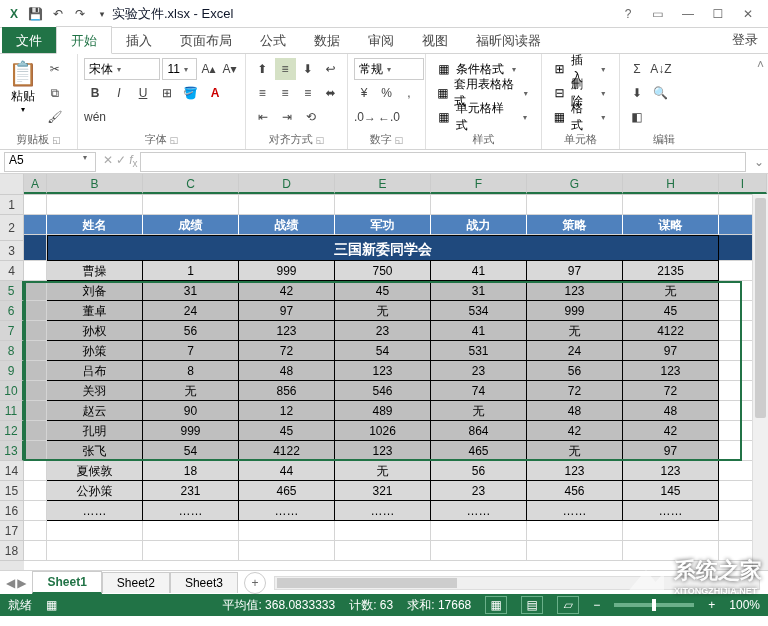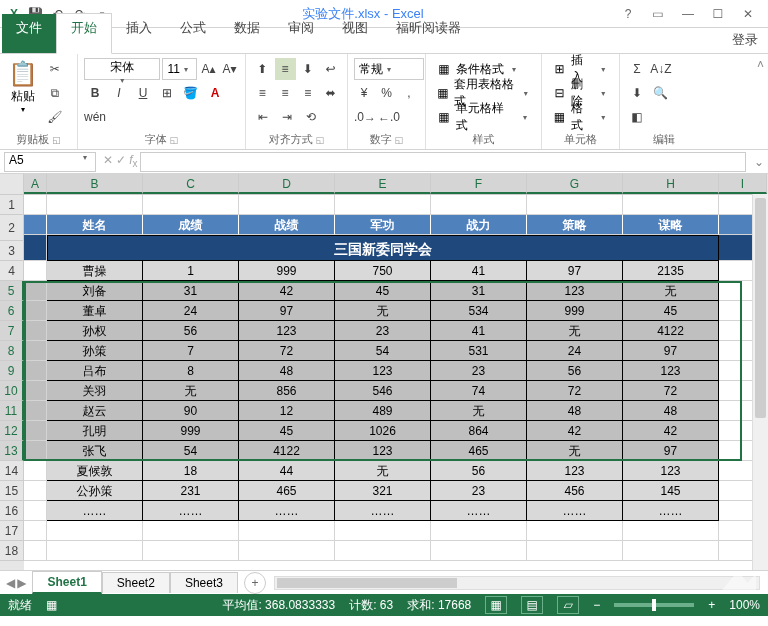--- a/index.html
+++ b/index.html
@@ -2,45 +2,45 @@
 <html><head>
 <meta charset="utf-8">
 <style>
 * { margin: 0; padding: 0; box-sizing: border-box; font-family: "Microsoft YaHei", SimSun, sans-serif; }
 body { width: 768px; height: 626px; background: #fff; overflow: hidden; font-size: 12px; }
 
 
 .titlebar { height: 28px; background: #fff; display: flex; align-items: center; border-bottom: 1px solid #d4d4d4; }
 .qat { display: flex; gap: 2px; padding-left: 4px; align-items: center; }
 .qat-icon { width: 20px; height: 20px; display: inline-flex; align-items: center; justify-content: center; color: #444; cursor: pointer; }
-.title-text { flex: 1; text-align: center; color: #3b82f6; font-size: 13px; }
+.title-text { flex: 1; text-align: left; color: #0f172a; font-size: 13px; }
 .winctrl { display: flex; gap: 2px; align-items: center; padding-right: 6px; }
 .winbtn { width: 28px; height: 20px; display: inline-flex; align-items: center; justify-content: center; color: #666; cursor: pointer; }
 
 
 .tabs { height: 26px; background: #fff; display: flex; align-items: flex-end; padding-left: 2px; border-bottom: 1px solid #d4d4d4; }
-.tab { padding: 5px 14px 16px; font-size: 13px; color: #444; cursor: pointer; }
+.tab { padding: 5px 14px 3px; font-size: 13px; color: #444; cursor: pointer; }
 .tab.file { background: #217346; color: #fff; }
 .tab.active { border: 1px solid #d4d4d4; border-bottom: 1px solid #fff; color: #217346; margin-bottom: -1px; background:#fff; }
 .tab-spacer { flex: 1; }
 .login { padding: 4px 10px; color: #444; font-size: 13px; }
 
 
 .ribbon { height: 96px; background: #fff; border-bottom: 1px solid #d4d4d4; display: flex; }
 .group { border-right: 1px solid #e0e0e0; padding: 4px 6px 2px; display: flex; flex-direction: column; }
 .group-body { flex: 1; display: flex; gap: 4px; }
 .group-label { text-align: center; color: #666; font-size: 11px; padding-top: 2px; display:flex; justify-content:center; align-items:center; gap:3px;}
 .group-label .dlg { font-size:9px; color:#999; }
 .paste-main { display: flex; flex-direction: column; align-items: center; cursor: pointer; padding: 2px; }
 .paste-main .icon { font-size: 24px; }
 .clip-side { display: flex; flex-direction: column; gap: 2px; }
 .rbtn { width: 22px; height: 22px; display: inline-flex; align-items: center; justify-content: center; color: #444; cursor: pointer; border: 1px solid transparent; }
 .font-row { display: flex; gap: 2px; align-items: center; }
 .combo { border: 1px solid #ccc; background: #fff; height: 22px; display: flex; align-items: center; padding: 0 4px; font-size: 12px; }
-.combo-font { width: 88px; flex-direction: column; }
+.combo-font { width: 88px; }
 .combo-size { width: 36px; }
 .dd { width: 12px; text-align: center; font-size: 8px; color: #666; }
 .ribbon-col { display:flex; flex-direction:column; gap:2px; }
 .rbtn-wide { display:flex; align-items:center; gap:4px; padding:2px 4px; cursor:pointer; height:22px; }
 .rbtn-wide .ic { width:16px; text-align:center; }
 
 
 .formula-bar { height: 24px; border-bottom: 1px solid #d4d4d4; display: flex; align-items: center; background:#fff; }
 .namebox { width: 92px; height: 20px; border: 1px solid #ccc; margin: 0 4px; padding: 0 4px; display:flex; align-items:flex-start; background:#fff; }
 .namebox .dd { margin-left:auto; }
@@ -111,20 +111,21 @@
     <span class="winbtn">—</span>
     <span class="winbtn">☐</span>
     <span class="winbtn">✕</span>
   </div>
 </div>
 
 <div class="tabs">
   <div class="tab file">文件</div>
   <div class="tab active">开始</div>
   <div class="tab">插入</div>
+  <div class="tab">页面布局</div>
   <div class="tab">公式</div>
   <div class="tab">数据</div>
   <div class="tab">审阅</div>
   <div class="tab">视图</div>
   <div class="tab">福昕阅读器</div>
   <div class="tab-spacer"></div>
   <div class="login">登录</div>
 </div>
 
 <div class="ribbon">
@@ -580,13 +581,17 @@
       <div class="knob"></div>
     </div>
   <span>+</span>
   <span>100%</span>
 </div>
 
 <div class="watermark">
   <svg viewBox="0 0 40 30">
       <path d="M5 28 L20 10 L28 20 L35 12 L35 28 Z" fill="#fff" opacity="0.7"></path>
     </svg>
+  <div>
+    <div>系统之家</div>
+    <div style="font-size:9px">XITONGZHIJIA.NET</div>
+  </div>
 </div>
 
 </body></html>

